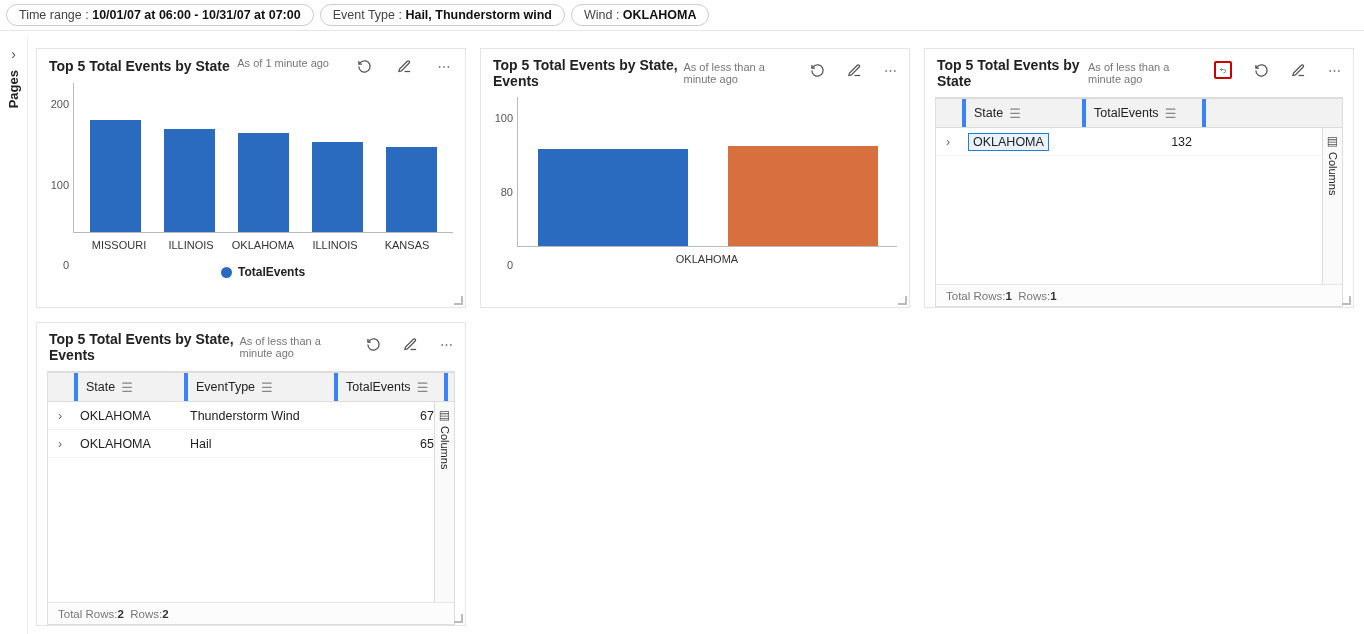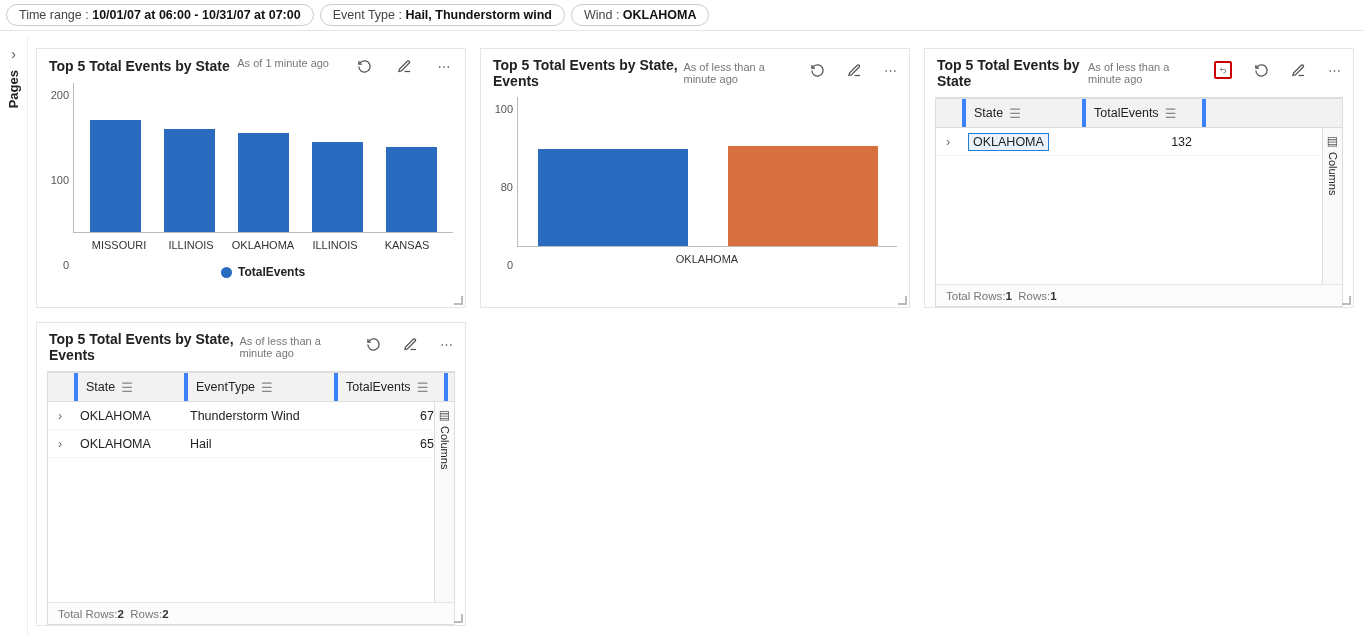--- a/index.html
+++ b/index.html
@@ -13,21 +13,21 @@
   .sidebar .pages-label { writing-mode: vertical-rl; transform: rotate(180deg); font-weight:600; font-size:13px; }
   .grid { position: absolute; top: 48px; left: 36px; right: 10px; bottom: 8px; display: grid; grid-template-columns: 1fr 1fr 1fr; grid-template-rows: 260px 1fr; gap: 14px; }
   .panel { border: 1px solid #e5e5e5; background: #fff; display:flex; flex-direction:column; position:relative; }
   .panel-header { display:flex; align-items:center; justify-content:space-between; padding:8px 12px 4px 12px; }
   .panel-title { font-weight:600; font-size:14px; }
   .panel-tools { display:flex; align-items:flex-start; gap:22px; color:#666; }
   .asof { font-size:11px; color:#777; margin-right:4px; }
   .icon-btn { width:18px; height:18px; display:flex; align-items:center; justify-content:center; color:#555; }
   .icon-btn svg { width:15px; height:15px; }
   .chart-body { flex:1; padding: 4px 12px 4px 36px; position:relative; }
-  .y-axis { position:absolute; left:10px; top:10px; bottom:36px; display:flex; flex-direction:column; justify-content:space-between; font-size:11px; color:#555; text-align:right; width:22px; }
+  .y-axis { position:absolute; left:10px; top:19px; bottom:36px; display:flex; flex-direction:column; justify-content:space-between; font-size:11px; color:#555; text-align:right; width:22px; }
   .plot { position:relative; height:150px; border-left:1px solid #bbb; border-bottom:1px solid #bbb; display:flex; align-items:flex-end; gap:10px; padding:0 10px; }
   .bargroup { flex:1; display:flex; flex-direction:column; align-items:center; }
   .bar { width: 80%; background:#2a6abf; }
   .bar.orange { background:#d86f3e; }
   .xlab { font-size:11px; color:#333; margin-top:6px; text-align:center; }
   .legend { display:flex; justify-content:center; gap:28px; margin-top:14px; font-size:12px; font-weight:600; }
   .legend .dot { width:11px; height:11px; border-radius:50%; display:inline-block; margin-right:6px; vertical-align:middle; }
   .dot.blue { background:#2a6abf; }
   .dot.orange { background:#d86f3e; }
   .resize-corner { position:absolute; right:2px; bottom:2px; width:10px; height:10px; }

